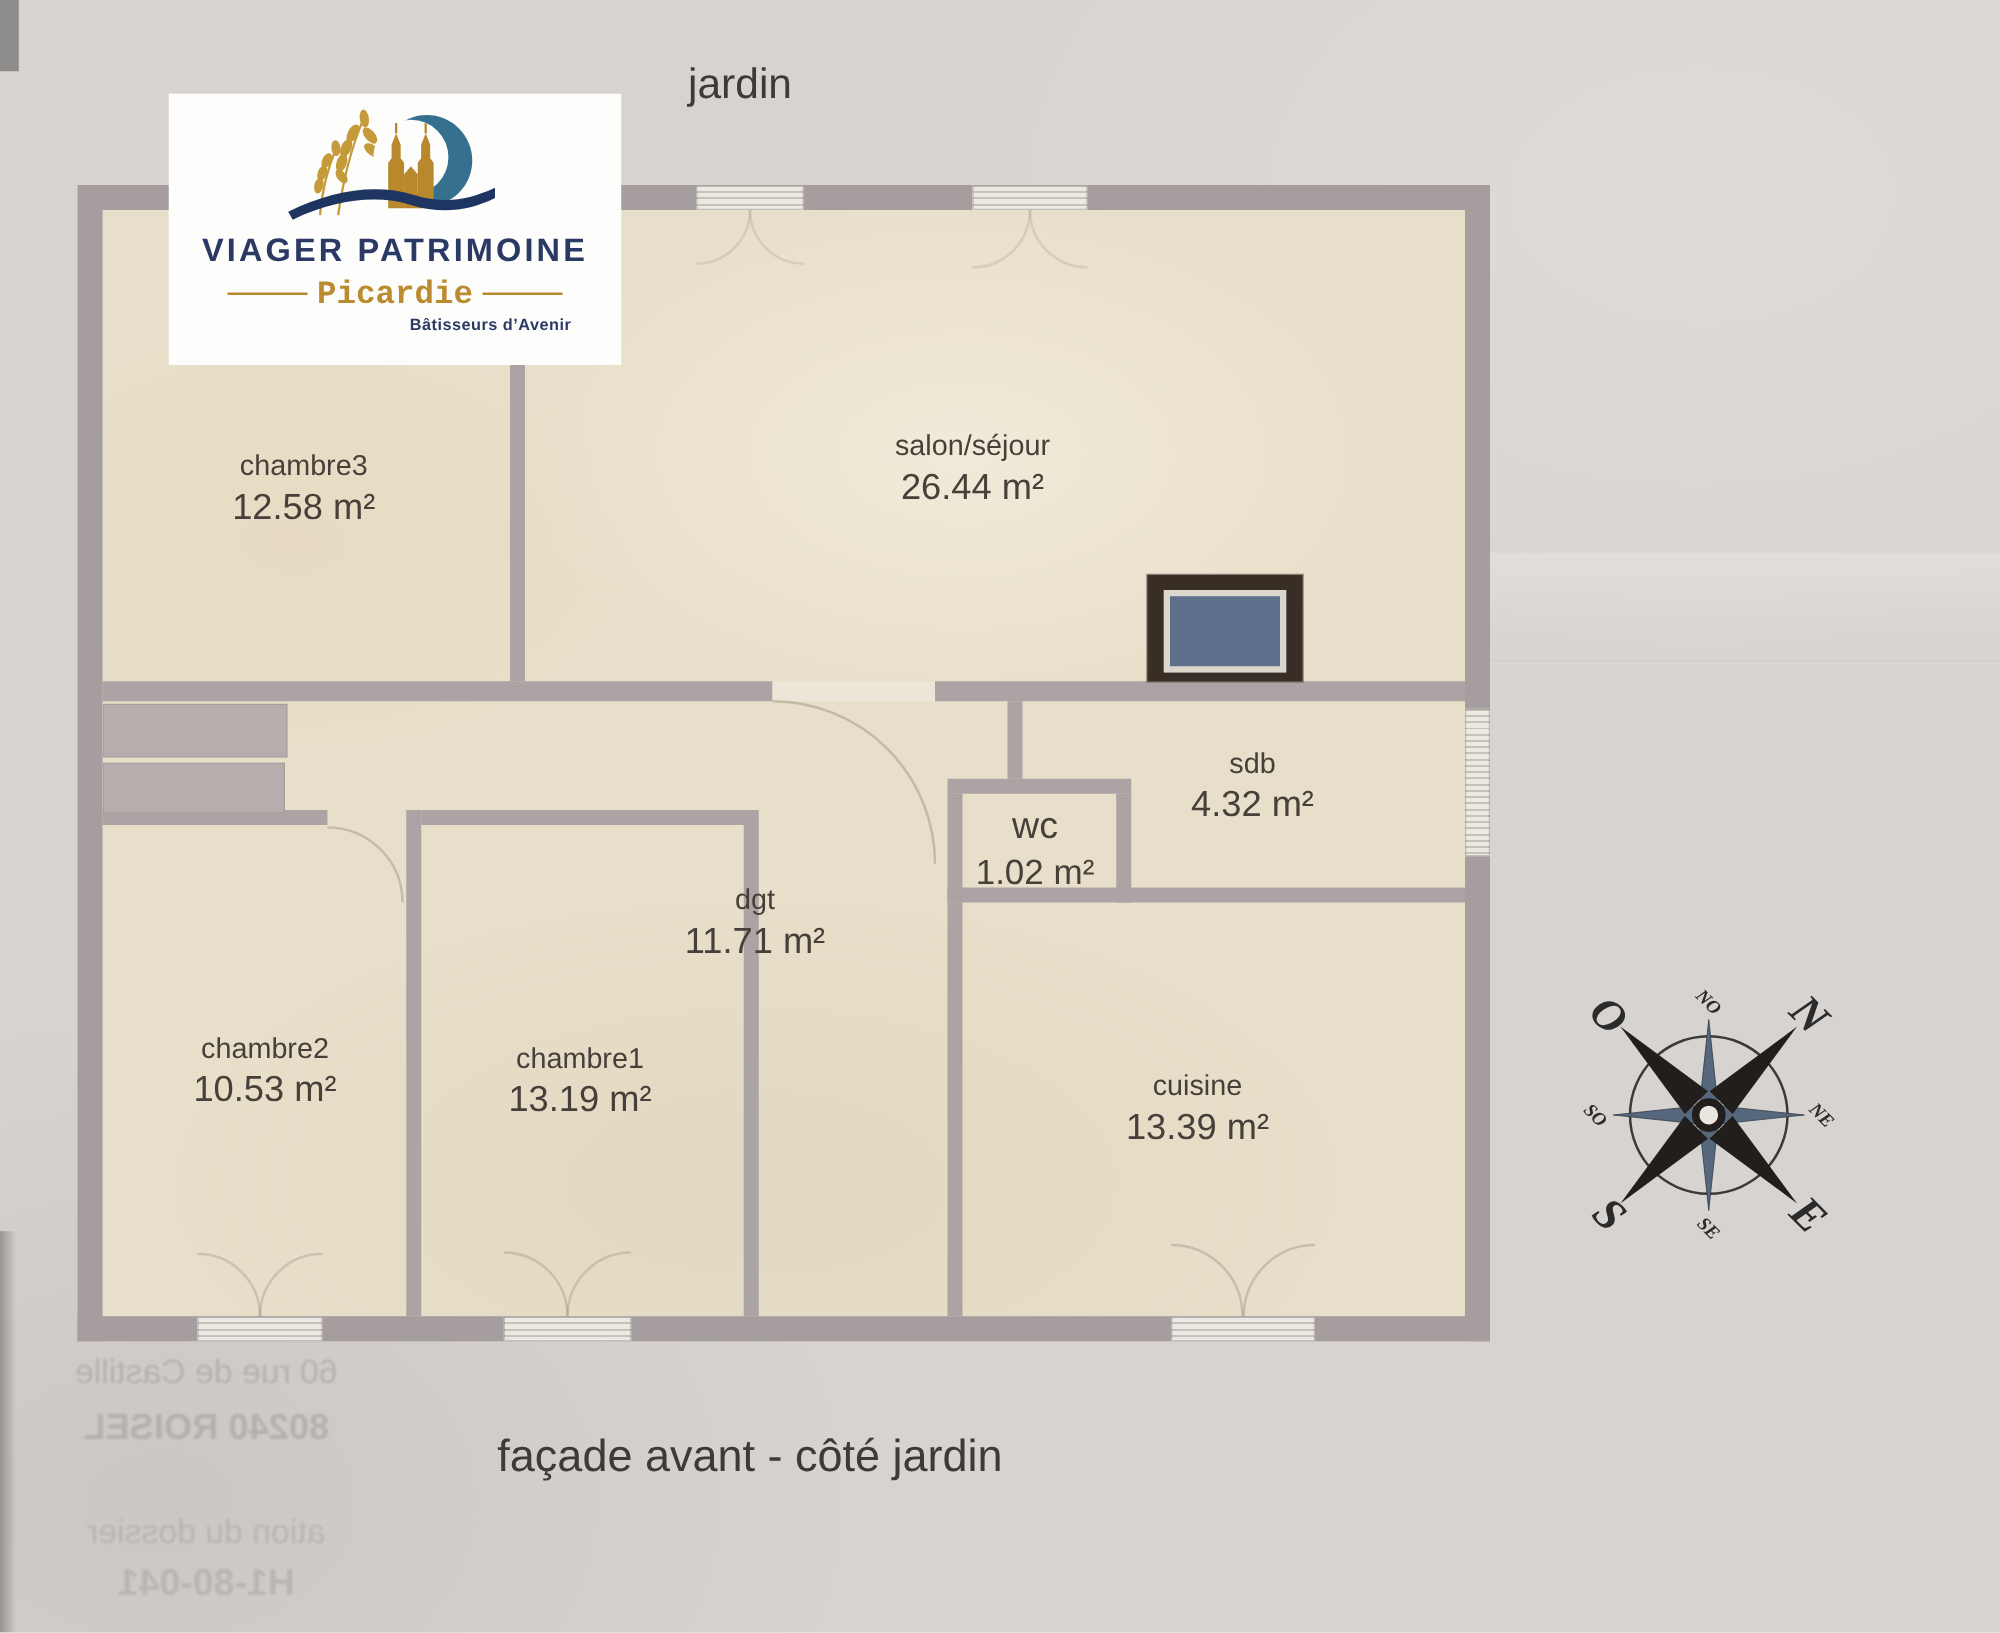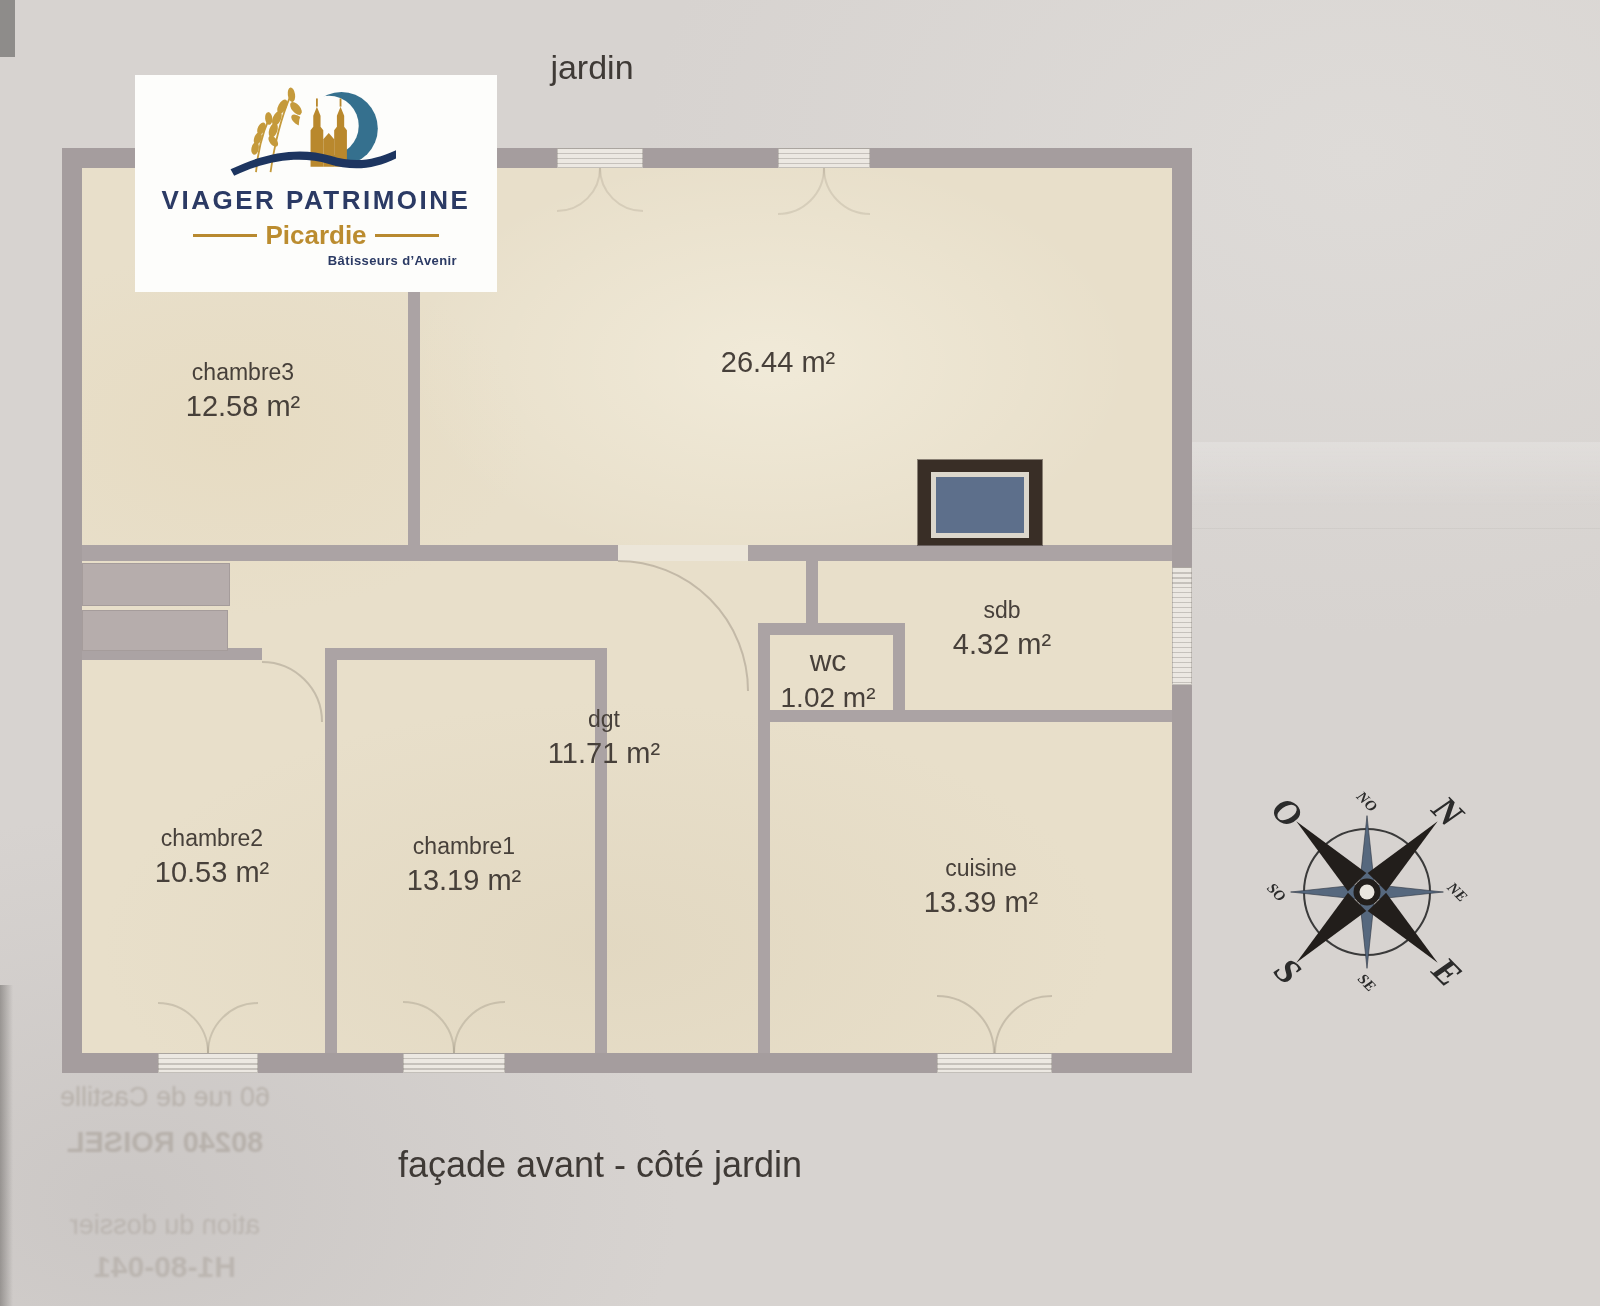--- a/index.html
+++ b/index.html
@@ -38,21 +38,21 @@
   .plan-label .ar{display:block;font-size:29px;margin-top:3px;}
   .caption{color:#3f3a36;text-align:center;}
   
   .logo-card{
     left:135px;top:75px;width:362px;height:217px;background:#fdfdfb;
     display:flex;flex-direction:column;align-items:center;
   }
   .logo-title{font-size:26px;font-weight:700;letter-spacing:2.5px;color:#2b3a64;margin-top:2px;white-space:nowrap;}
   .logo-divider{display:flex;align-items:center;gap:8px;margin-top:4px;}
   .logo-divider .rule{width:64px;height:2.5px;background:#b8892f;}
-  .logo-region{font-family:Liberation Sans, sans-serif;font-size:26px;font-weight:700;color:#bb8c2f;white-space:nowrap;}
+  .logo-region{font-family:Liberation Mono, monospace;font-size:26px;font-weight:700;color:#bb8c2f;white-space:nowrap;}
   .logo-tagline{align-self:flex-end;margin-right:40px;margin-top:2px;font-size:13px;font-weight:700;color:#2b3a64;letter-spacing:.4px;}
   
   .bleed{transform:scaleX(-1);opacity:.30;filter:blur(1px);color:#84796b;text-align:center;}
   .bleed .bl{position:absolute;left:0;width:100%;white-space:nowrap;}
   
   .corner-dark{background:#8e8c8a;}
   .edge-dark{background:linear-gradient(90deg, rgba(96,93,90,.5), rgba(96,93,90,0));}
   .crease{
     background:linear-gradient(180deg, rgba(255,255,255,.2), rgba(255,255,255,0) 75%);
     border-bottom:1px solid rgba(120,112,108,.15);
@@ -121,20 +121,21 @@
   </svg>
 
   <div class="abs caption" style="left:492px;top:48px;width:200px;font-size:34px;">jardin</div>
   <div class="abs caption" style="left:350px;top:1144px;width:500px;font-size:36px;">façade avant - côté jardin</div>
 
   <div class="abs plan-label" style="left:93px;top:358px;width:300px;">
     <span class="nm">chambre3</span>
     <span class="ar">12.58 m²</span>
   </div>
   <div class="abs plan-label" style="left:628px;top:342px;width:300px;">
+    <span class="nm">salon/séjour</span>
     <span class="ar">26.44 m²</span>
   </div>
   <div class="abs plan-label" style="left:902px;top:596px;width:200px;">
     <span class="nm">sdb</span>
     <span class="ar">4.32 m²</span>
   </div>
   <div class="abs plan-label" style="left:758px;top:643px;width:140px;text-align:center;">
     <span class="nm" style="font-size:30px;">wc</span>
     <span class="ar" style="font-size:28px;margin-top:1px;">1.02 m²</span>
   </div>
@@ -143,21 +144,21 @@
     <span class="ar">11.71 m²</span>
   </div>
   <div class="abs plan-label" style="left:62px;top:824px;width:300px;">
     <span class="nm">chambre2</span>
     <span class="ar">10.53 m²</span>
   </div>
   <div class="abs plan-label" style="left:314px;top:822px;width:300px;margin-top:10px;">
     <span class="nm">chambre1</span>
     <span class="ar">13.19 m²</span>
   </div>
-  <div class="abs plan-label" style="left:831px;top:854px;width:300px;">
+  <div class="abs plan-label" style="left:808px;top:854px;width:300px;">
     <span class="nm">cuisine</span>
     <span class="ar">13.39 m²</span>
   </div>
 
   <div class="abs logo-card">
     <svg viewBox="0 0 220 110" width="210" height="100" style="margin-top:8px;">
 
       <g stroke="#c59a3b" stroke-width="2" fill="none">
         <path d="M60 98 C64 70 70 42 82 14"></path>
         <path d="M44 98 C46 76 50 58 58 40"></path>

